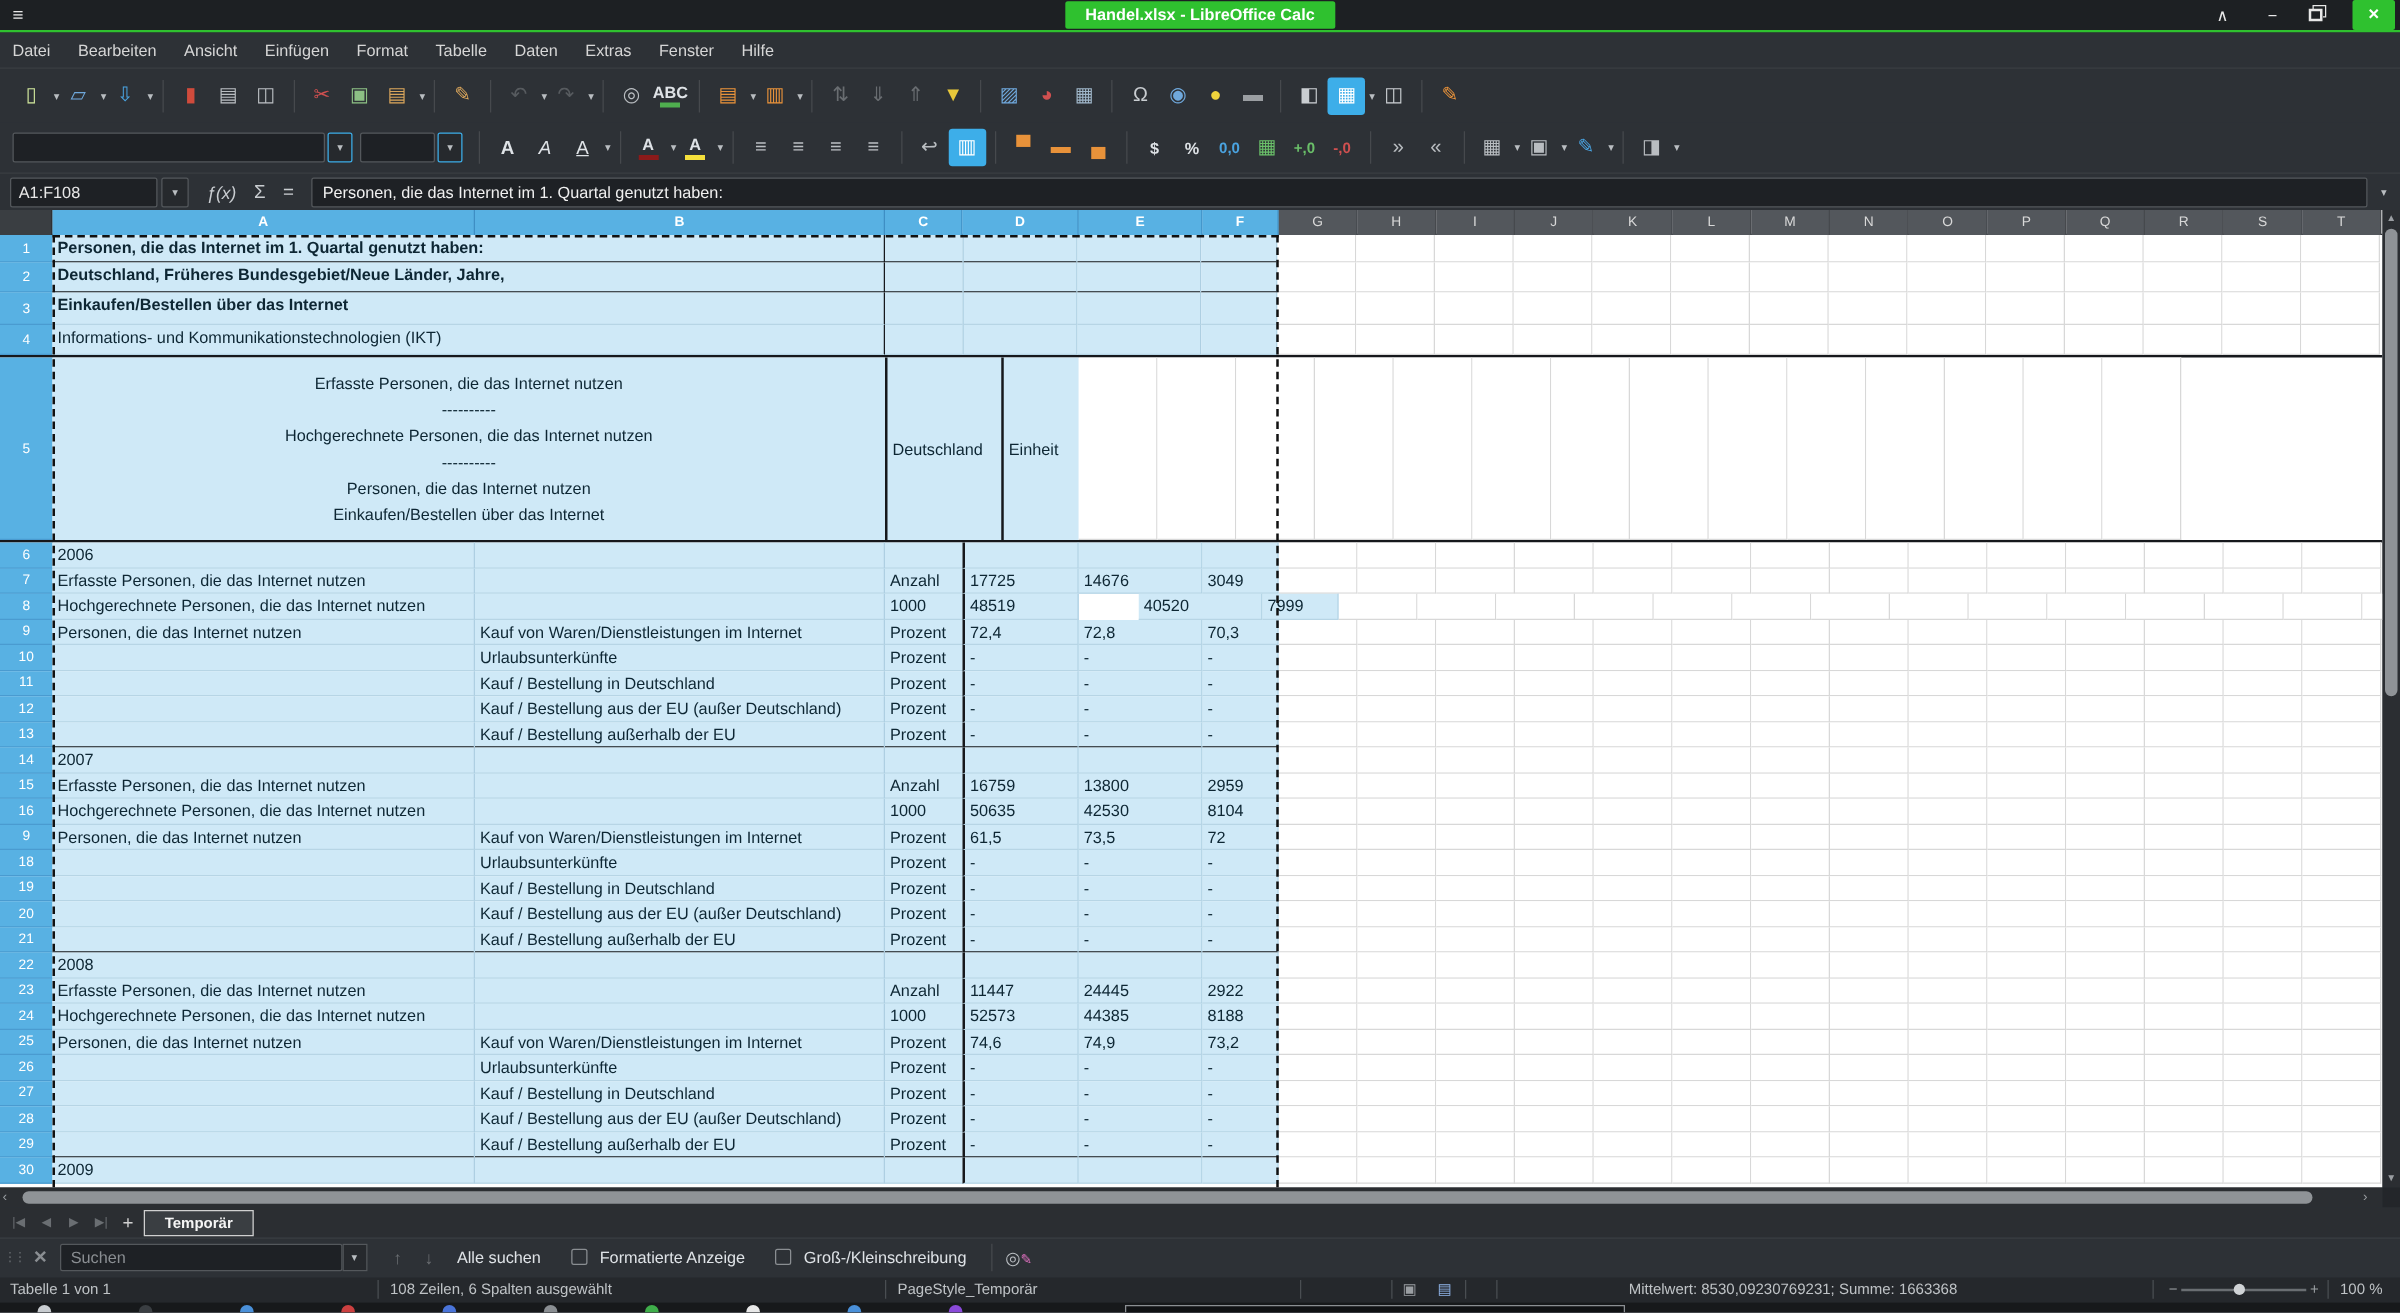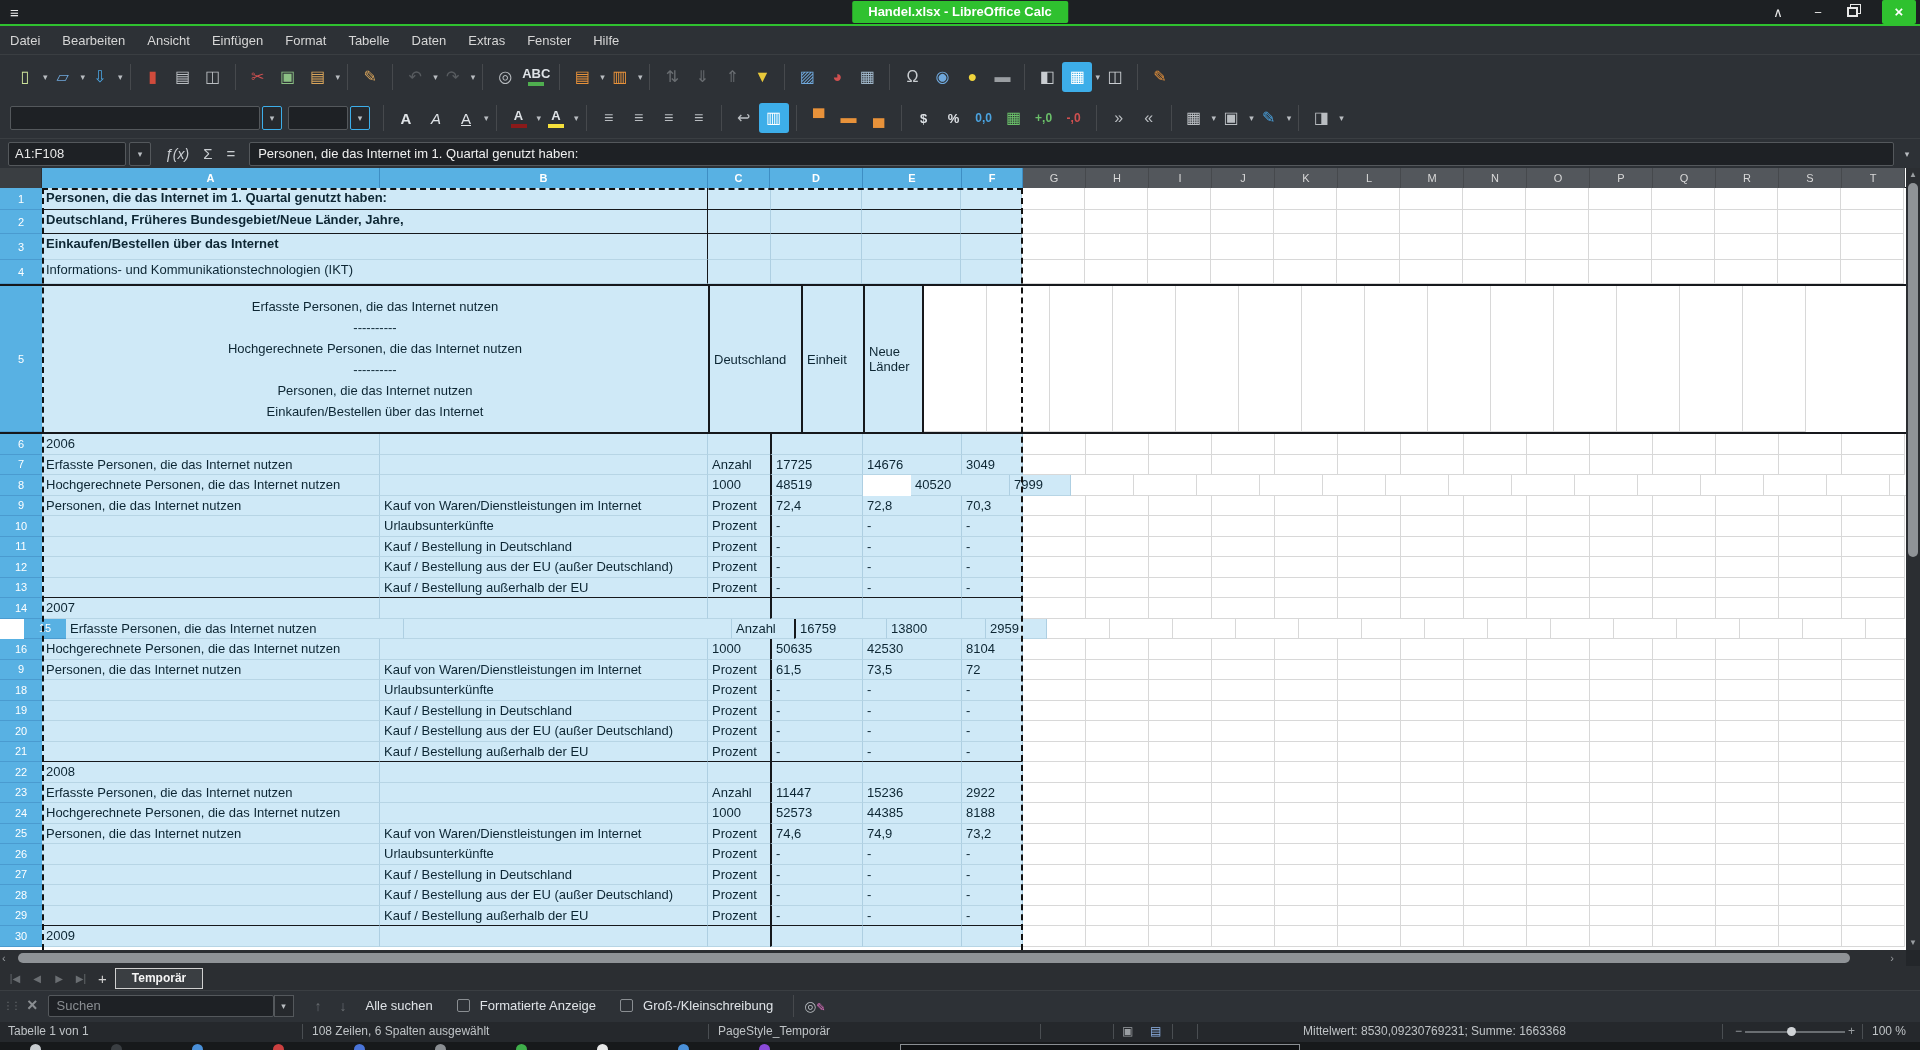--- a/index.html
+++ b/index.html
@@ -531,21 +531,20 @@
           <div class="h-ab">
             <div>Erfasste Personen, die das Internet nutzen</div>
             <div>----------</div>
             <div>Hochgerechnete Personen, die das Internet nutzen</div>
             <div>----------</div>
             <div>Personen, die das Internet nutzen</div>
             <div>Einkaufen/Bestellen über das Internet</div>
           </div>
           <div class="hcell hc-d">Deutschland</div>
           <div class="hcell hc-c">Einheit</div>
-          <div class="hcell hc-f">Neue Länder</div>
           <div class="wcell" style="width: 63px; height: 146px;"></div>
           <div class="wcell" style="width: 63px; height: 146px;"></div>
           <div class="wcell" style="width: 63px; height: 146px;"></div>
           <div class="wcell" style="width: 63px; height: 146px;"></div>
           <div class="wcell" style="width: 63px; height: 146px;"></div>
           <div class="wcell" style="width: 63px; height: 146px;"></div>
           <div class="wcell" style="width: 63px; height: 146px;"></div>
           <div class="wcell" style="width: 63px; height: 146px;"></div>
           <div class="wcell" style="width: 63px; height: 146px;"></div>
           <div class="wcell" style="width: 63px; height: 146px;"></div>
@@ -754,21 +753,21 @@
           <div class="wcell" style="width: 63px; height: 20.5px;"></div>
           <div class="wcell" style="width: 63px; height: 20.5px;"></div>
           <div class="wcell" style="width: 63px; height: 20.5px;"></div>
           <div class="wcell" style="width: 63px; height: 20.5px;"></div>
           <div class="wcell" style="width: 63px; height: 20.5px;"></div>
           <div class="wcell" style="width: 63px; height: 20.5px;"></div>
           <div class="wcell" style="width: 63px; height: 20.5px;"></div>
           <div class="wcell" style="width: 63px; height: 20.5px;"></div>
           <div class="wcell" style="width: 63px; height: 20.5px;"></div>
         </div>
-        <div class="grow trow" style="height: 20.5px; margin-left: 24px;">
+        <div class="grow trow" style="height: 20.5px;">
           <div class="rnum" style="height: 20.5px;">15</div>
           <div class="cell ca" style="height: 20.5px;">Erfasste Personen, die das Internet nutzen</div>
           <div class="cell cb" style="height: 20.5px;"></div>
           <div class="cell cc" style="height: 20.5px;">Anzahl</div>
           <div class="cell cd" style="height: 20.5px;">16759</div>
           <div class="cell ce" style="height: 20.5px;">13800</div>
           <div class="cell cf" style="height: 20.5px;">2959</div>
           <div class="wcell" style="width: 63px; height: 20.5px;"></div>
           <div class="wcell" style="width: 63px; height: 20.5px;"></div>
           <div class="wcell" style="width: 63px; height: 20.5px;"></div>
@@ -944,21 +943,21 @@
           <div class="wcell" style="width: 63px; height: 20.5px;"></div>
           <div class="wcell" style="width: 63px; height: 20.5px;"></div>
           <div class="wcell" style="width: 63px; height: 20.5px;"></div>
         </div>
         <div class="grow trow" style="height: 20.5px;">
           <div class="rnum" style="height: 20.5px;">23</div>
           <div class="cell ca" style="height: 20.5px;">Erfasste Personen, die das Internet nutzen</div>
           <div class="cell cb" style="height: 20.5px;"></div>
           <div class="cell cc" style="height: 20.5px;">Anzahl</div>
           <div class="cell cd" style="height: 20.5px;">11447</div>
-          <div class="cell ce" style="height: 20.5px;">15236</div>
+          <div class="cell ce" style="height: 20.5px;">24445</div>
           <div class="cell cf" style="height: 20.5px;">2922</div>
           <div class="wcell" style="width: 63px; height: 20.5px;"></div>
           <div class="wcell" style="width: 63px; height: 20.5px;"></div>
           <div class="wcell" style="width: 63px; height: 20.5px;"></div>
           <div class="wcell" style="width: 63px; height: 20.5px;"></div>
           <div class="wcell" style="width: 63px; height: 20.5px;"></div>
           <div class="wcell" style="width: 63px; height: 20.5px;"></div>
           <div class="wcell" style="width: 63px; height: 20.5px;"></div>
           <div class="wcell" style="width: 63px; height: 20.5px;"></div>
           <div class="wcell" style="width: 63px; height: 20.5px;"></div>

